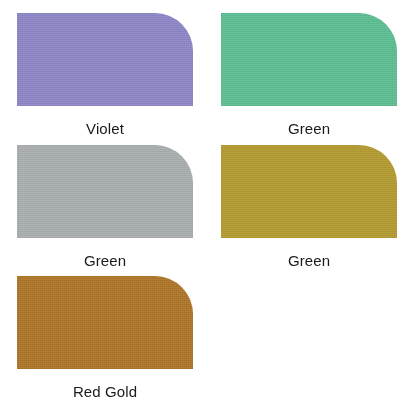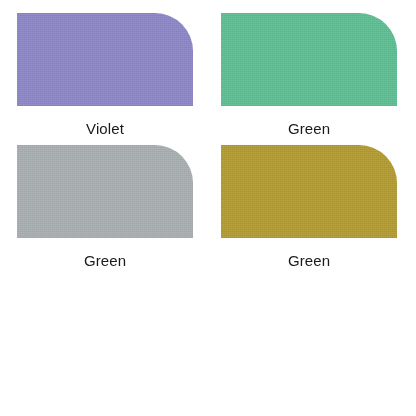--- a/index.html
+++ b/index.html
@@ -96,14 +96,18 @@
   <div class="swatch-cell">
     <div class="swatch-chip" style="background-color: rgb(168, 173, 175);"></div>
     <div class="swatch-label" style="color: rgb(26, 26, 26);">Green</div>
   </div>
 
   <div class="swatch-cell">
     <div class="swatch-chip" style="background-color: rgb(178, 154, 46);"></div>
     <div class="swatch-label" style="color: rgb(26, 26, 26);">Green</div>
   </div>
 
+  <div class="swatch-cell">
+    <div class="swatch-chip" style="background-color: rgb(173, 117, 38);"></div>
+    <div class="swatch-label" style="color: rgb(26, 26, 26);">Red Gold</div>
+  </div>
 
 </div>
 
 </body></html>

